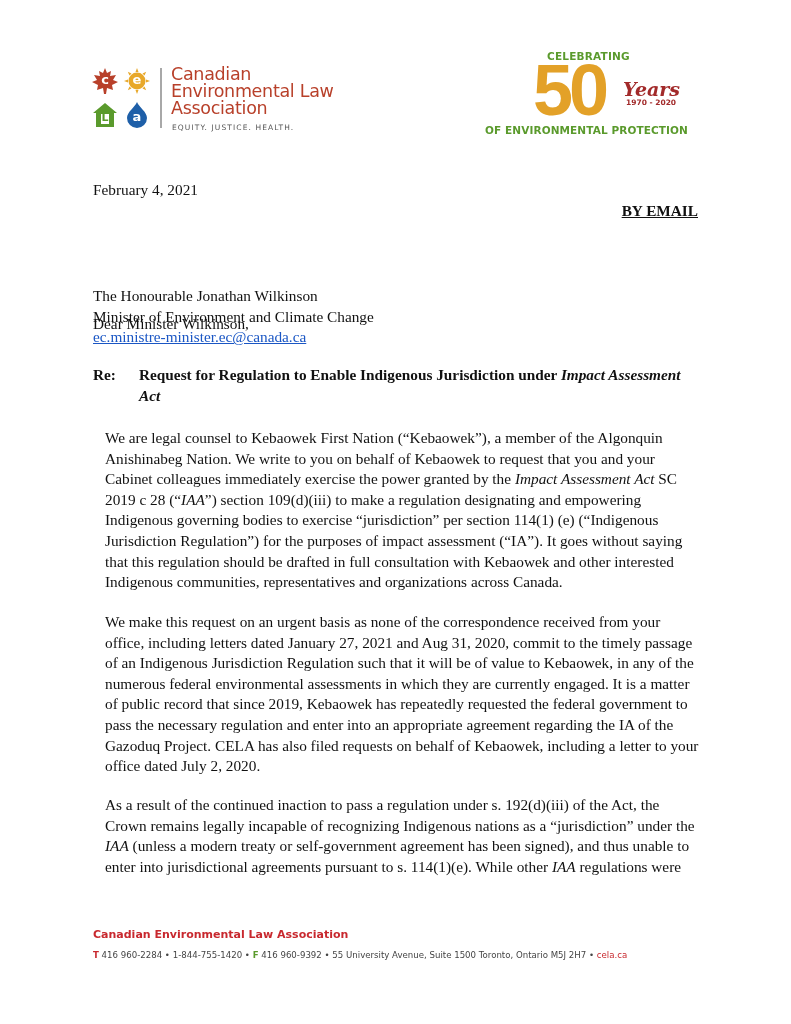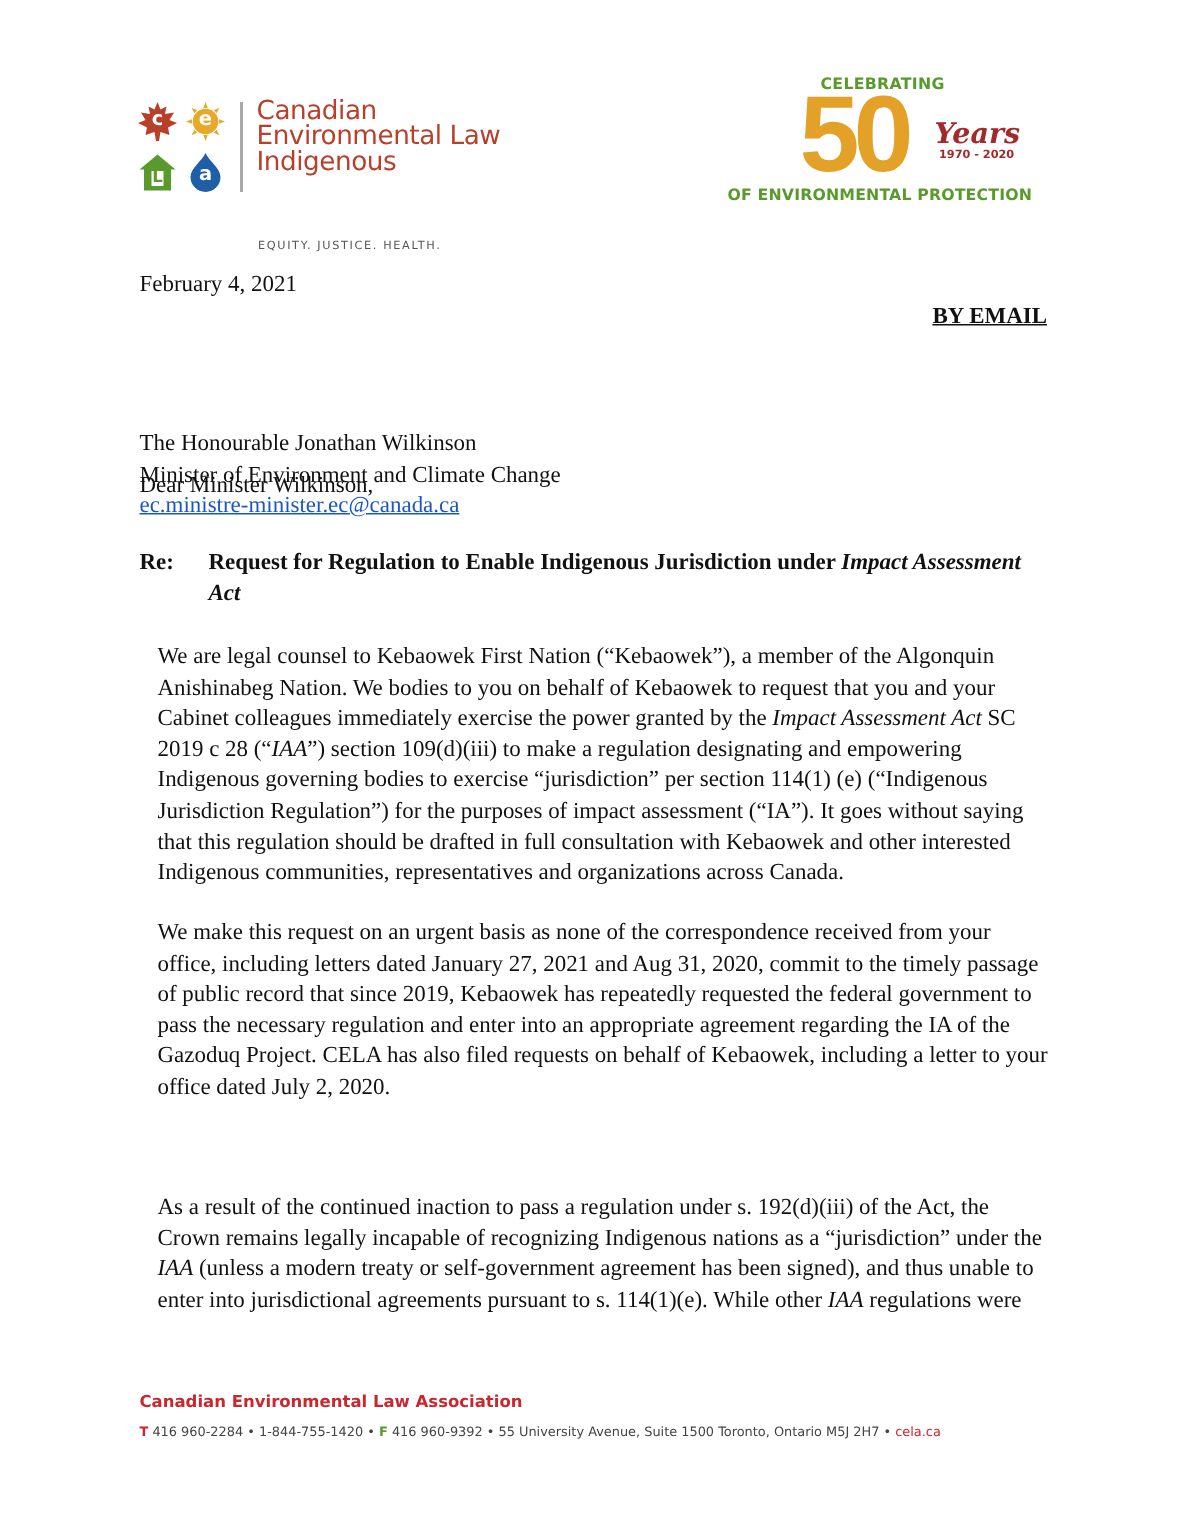--- a/index.html
+++ b/index.html
@@ -6,21 +6,21 @@
   body { width: 791px; height: 1024px; position: relative; overflow: hidden; font-family: "Liberation Serif", serif; color: #111; }
   .abs { position: absolute; }
 
   
   .logo-cela { left: 92px; top: 66px; width: 260px; height: 72px; }
   .icon-grid { position: absolute; left: 0; top: 0; width: 62px; height: 64px; }
   .icon { position: absolute; width: 26px; height: 26px; }
   .icon .ltr { position: absolute; left: 0; right: 0; text-align: center; font-family: "DejaVu Sans", sans-serif; font-weight: bold; color: #fff; font-size: 13px; }
   .logo-divider { position: absolute; left: 68px; top: 2px; width: 2px; height: 60px; background: #a8a8a8; }
   .logo-text { position: absolute; left: 79px; top: 0; font-family: "DejaVu Sans", sans-serif; color: #b8402a; font-size: 17.5px; line-height: 17px; letter-spacing: -0.3px; }
-  .logo-tag { position: absolute; left: 80px; top: 57px; font-family: "DejaVu Sans", sans-serif; color: #555; font-size: 7.5px; letter-spacing: 1.1px; white-space: nowrap; margin-top: 36px; }
+  .logo-tag { position: absolute; left: 80px; top: 57px; font-family: "DejaVu Sans", sans-serif; color: #555; font-size: 7.5px; letter-spacing: 1.1px; white-space: nowrap; }
 
   
   .logo-50 { left: 485px; top: 50px; width: 210px; height: 90px; }
   .celebrating { position: absolute; left: 62px; top: 0; font-family: "DejaVu Sans", sans-serif; font-weight: bold; color: #5a9a2c; font-size: 10.5px; letter-spacing: 0.2px; }
   .big50 { position: absolute; left: 48px; top: 4px; font-family: "Liberation Sans", sans-serif; font-weight: bold; color: #e3a128; font-size: 72px; line-height: 72px; letter-spacing: -4px; }
   .years { position: absolute; left: 138px; top: 28px; font-family: "DejaVu Serif", serif; font-style: italic; font-weight: bold; color: #a22a2a; font-size: 19px; }
   .yrange { position: absolute; left: 141px; top: 48px; font-family: "DejaVu Sans", sans-serif; font-weight: bold; color: #a22a2a; font-size: 7.5px; }
   .ofenv { position: absolute; left: 0; top: 74px; font-family: "DejaVu Sans", sans-serif; font-weight: bold; color: #5a9a2c; font-size: 10.5px; white-space: nowrap; letter-spacing: 0.1px; }
 
   
@@ -85,21 +85,21 @@
       <svg width="26" height="26" viewBox="0 0 26 26">
           <path d="M13 0 C15 5 23 10 23 16 A10 10 0 0 1 3 16 C3 10 11 5 13 0 Z" fill="#1e5fa8"></path>
         </svg>
       <span class="ltr" style="top:7px;">a</span>
     </div>
   </div>
   <div class="logo-divider"></div>
   <div class="logo-text">
     <div>Canadian</div>
     <div>Environmental Law</div>
-    <div>Indigenous</div>
+    <div>Association</div>
   </div>
   <div class="logo-tag">EQUITY. JUSTICE. HEALTH.</div>
 </div>
 
 <div class="abs logo-50">
   <div class="celebrating">CELEBRATING</div>
   <div class="big50">50</div>
   <div class="years">Years</div>
   <div class="yrange">1970 - 2020</div>
   <div class="ofenv">OF ENVIRONMENTAL PROTECTION</div>
@@ -114,31 +114,33 @@
   <div><a class="email-link" href="mailto:ec.ministre-minister.ec@canada.ca">ec.ministre-minister.ec@canada.ca</a></div>
 </div>
 
 <div class="abs txt salut">Dear Minister Wilkinson,</div>
 
 <div class="abs txt re-label">Re:</div>
 <div class="abs txt re-text"><span>Request for Regulation to Enable Indigenous Jurisdiction under </span><i>Impact Assessment Act</i></div>
 
 <div class="abs txt para p1">
     <div class="line">We are legal counsel to Kebaowek First Nation (“Kebaowek”), a member of the Algonquin</div>
-    <div class="line">Anishinabeg Nation. We bodies to you on behalf of Kebaowek to request that you and your</div>
+    <div class="line">Anishinabeg Nation. We write to you on behalf of Kebaowek to request that you and your</div>
     <div class="line">Cabinet colleagues immediately exercise the power granted by the <i>Impact Assessment Act</i> SC</div>
     <div class="line">2019 c 28 (“<i>IAA</i>”) section 109(d)(iii) to make a regulation designating and empowering</div>
     <div class="line">Indigenous governing bodies to exercise “jurisdiction” per section 114(1) (e) (“Indigenous</div>
     <div class="line">Jurisdiction Regulation”) for the purposes of impact assessment (“IA”). It goes without saying</div>
     <div class="line">that this regulation should be drafted in full consultation with Kebaowek and other interested</div>
     <div class="line">Indigenous communities, representatives and organizations across Canada.</div>
   </div>
 <div class="abs txt para p2">
     <div class="line">We make this request on an urgent basis as none of the correspondence received from your</div>
     <div class="line">office, including letters dated January 27, 2021 and Aug 31, 2020, commit to the timely passage</div>
+    <div class="line">of an Indigenous Jurisdiction Regulation such that it will be of value to Kebaowek, in any of the</div>
+    <div class="line">numerous federal environmental assessments in which they are currently engaged. It is a matter</div>
     <div class="line">of public record that since 2019, Kebaowek has repeatedly requested the federal government to</div>
     <div class="line">pass the necessary regulation and enter into an appropriate agreement regarding the IA of the</div>
     <div class="line">Gazoduq Project. CELA has also filed requests on behalf of Kebaowek, including a letter to your</div>
     <div class="line">office dated July 2, 2020.</div>
   </div>
 <div class="abs txt para p3">
     <div class="line">As a result of the continued inaction to pass a regulation under s. 192(d)(iii) of the Act, the</div>
     <div class="line">Crown remains legally incapable of recognizing Indigenous nations as a “jurisdiction” under the</div>
     <div class="line"><i>IAA</i> (unless a modern treaty or self-government agreement has been signed), and thus unable to</div>
     <div class="line">enter into jurisdictional agreements pursuant to s. 114(1)(e). While other <i>IAA</i> regulations were</div>

